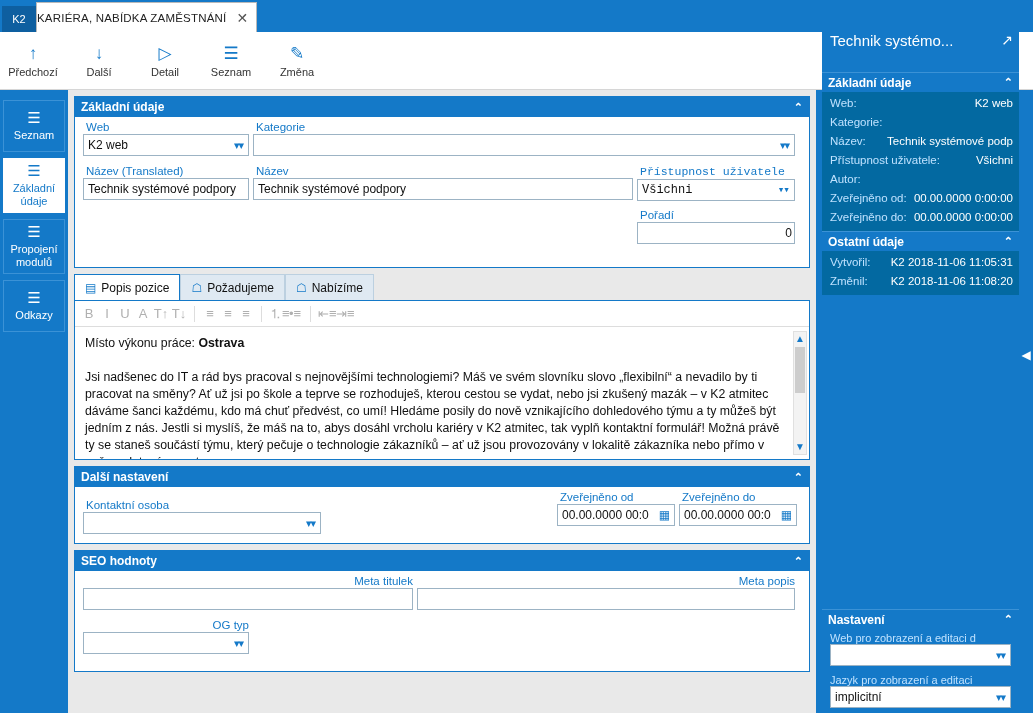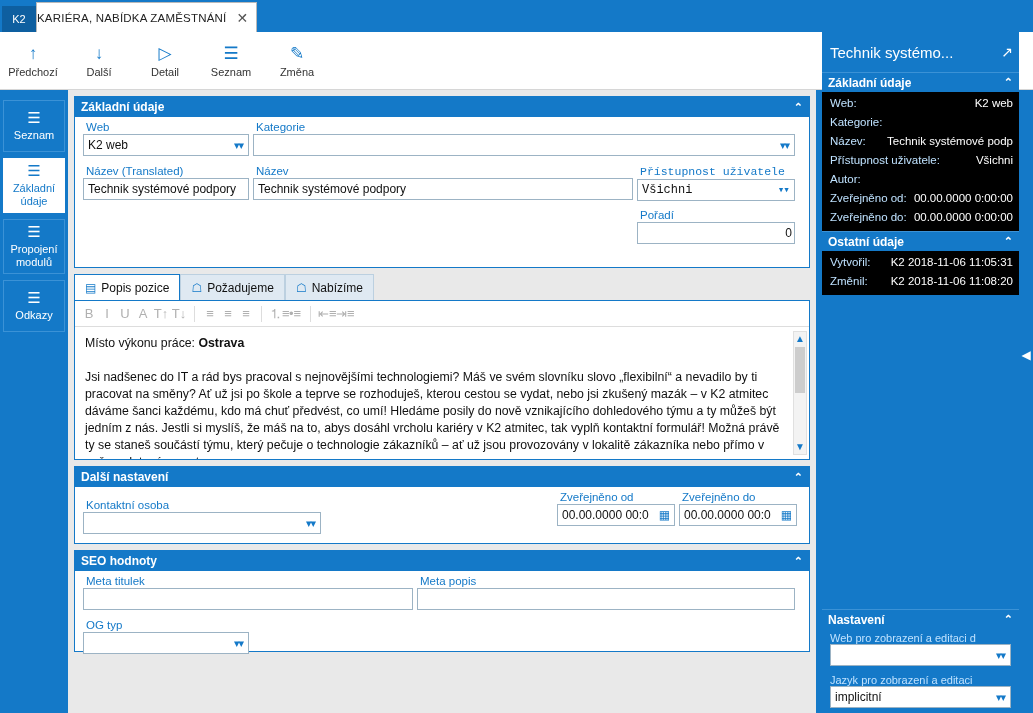--- a/index.html
+++ b/index.html
@@ -177,33 +177,33 @@
   .sb-down { position: absolute; bottom: 0; left: 0; right: 0; }
 
   
   .rightpane {
     position: absolute; left: 822px; top: 32px;
     width: 197px; height: 681px;
     background: #1479c8;
     padding: 0;
   }
   .rp-title {
-    height: 40px; display: flex; align-items: center;
+    height: 40px; display: flex; align-items: flex-start;
     color: #ffffff; font-size: 15px; padding: 0 6px 0 8px;
   }
   .rp-title .txt { flex: 1; white-space: nowrap; overflow: hidden; }
   .rp-title .ext { font-size: 14px; }
   .rp-sect {
     background: #1479c8; color: #ffffff;
     height: 20px; display: flex; align-items: center;
     padding: 0 6px; font-size: 12px; font-weight: bold;
     border-top: 1px solid #3b92d6;
   }
   .rp-sect .chev { margin-left: auto; font-size: 11px; }
-  .rp-rows { background: #000000; padding: 2px 0 4px 0; }
+  .rp-rows { background: #0369a1; padding: 2px 0 4px 0; }
   .rp-row {
     display: flex; font-size: 11.5px; color: #bfe2ff;
     padding: 2px 6px 2px 8px; line-height: 15px;
   }
   .rp-row .k { white-space: nowrap; }
   .rp-row .v { margin-left: auto; color: #ffffff; white-space: nowrap; overflow: hidden; }
   .rp-field { padding: 3px 8px 5px 8px; }
   .rp-field .fl { color: #bfe2ff; font-size: 11px; white-space: nowrap; overflow: hidden; }
   .rp-field .fi {
     height: 22px; background: #ffffff; border: 1px solid #9cb3c4;
@@ -413,21 +413,21 @@
           </div>
         </div>
       </div>
     </div>
 
     <div class="panel">
       <div class="panel-head">
         <span>SEO hodnoty</span>
         <span class="chev">⌃</span>
       </div>
-      <div class="panel-body" style="height:80px;">
+      <div class="panel-body" style="height:100px;text-align:right;">
         <div class="field" style="left:8px; top:4px; width:330px;">
           <div class="flabel">Meta titulek</div>
           <div class="fin">
             <span class="val"></span>
           </div>
         </div>
         <div class="field" style="left:342px; top:4px; width:378px;">
           <div class="flabel">Meta popis</div>
           <div class="fin">
             <span class="val"></span>

